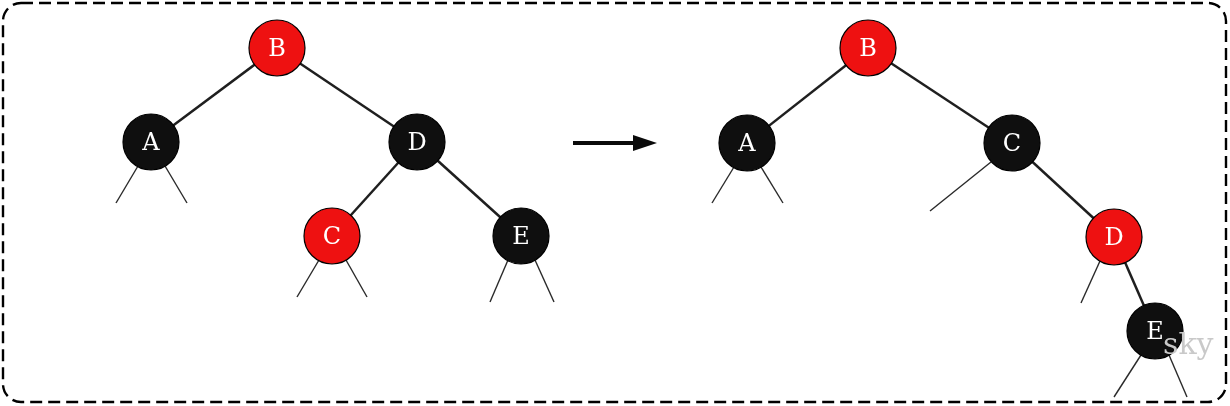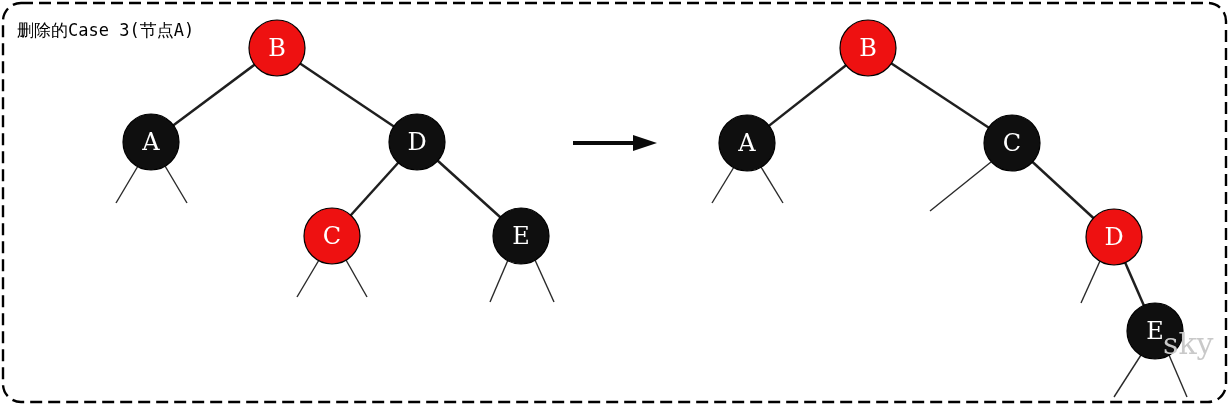--- a/index.html
+++ b/index.html
@@ -74,14 +74,13 @@
       <circle cx="1012" cy="143" r="28" fill="#0f0f0f" stroke="#000000" stroke-width="1.2"></circle>
       <text x="1012" y="151" fill="#ffffff" font-size="24" font-family="&quot;DejaVu Serif&quot;, &quot;Liberation Serif&quot;, serif" text-anchor="middle">C</text>
       <circle cx="1114" cy="237" r="28" fill="#ee1111" stroke="#000000" stroke-width="1.2"></circle>
       <text x="1114" y="245" fill="#ffffff" font-size="24" font-family="&quot;DejaVu Serif&quot;, &quot;Liberation Serif&quot;, serif" text-anchor="middle">D</text>
       <circle cx="1155" cy="331" r="28" fill="#0f0f0f" stroke="#000000" stroke-width="1.2"></circle>
       <text x="1155" y="339" fill="#ffffff" font-size="24" font-family="&quot;DejaVu Serif&quot;, &quot;Liberation Serif&quot;, serif" text-anchor="middle">E</text>
       <line x1="573" y1="143" x2="637" y2="143" stroke="#0a0a0a" stroke-width="4"></line>
       <polygon points="657,143 633,135 633,151" fill="#0a0a0a"></polygon>
       <text x="1163" y="354" fill="#c9c9c9" font-size="30" font-family="&quot;DejaVu Serif&quot;, &quot;Liberation Serif&quot;, serif">sky</text>
     </svg>
-  <div class="title">删除的Case 3(节点A)</div>
 </div>
 
 </body></html>

